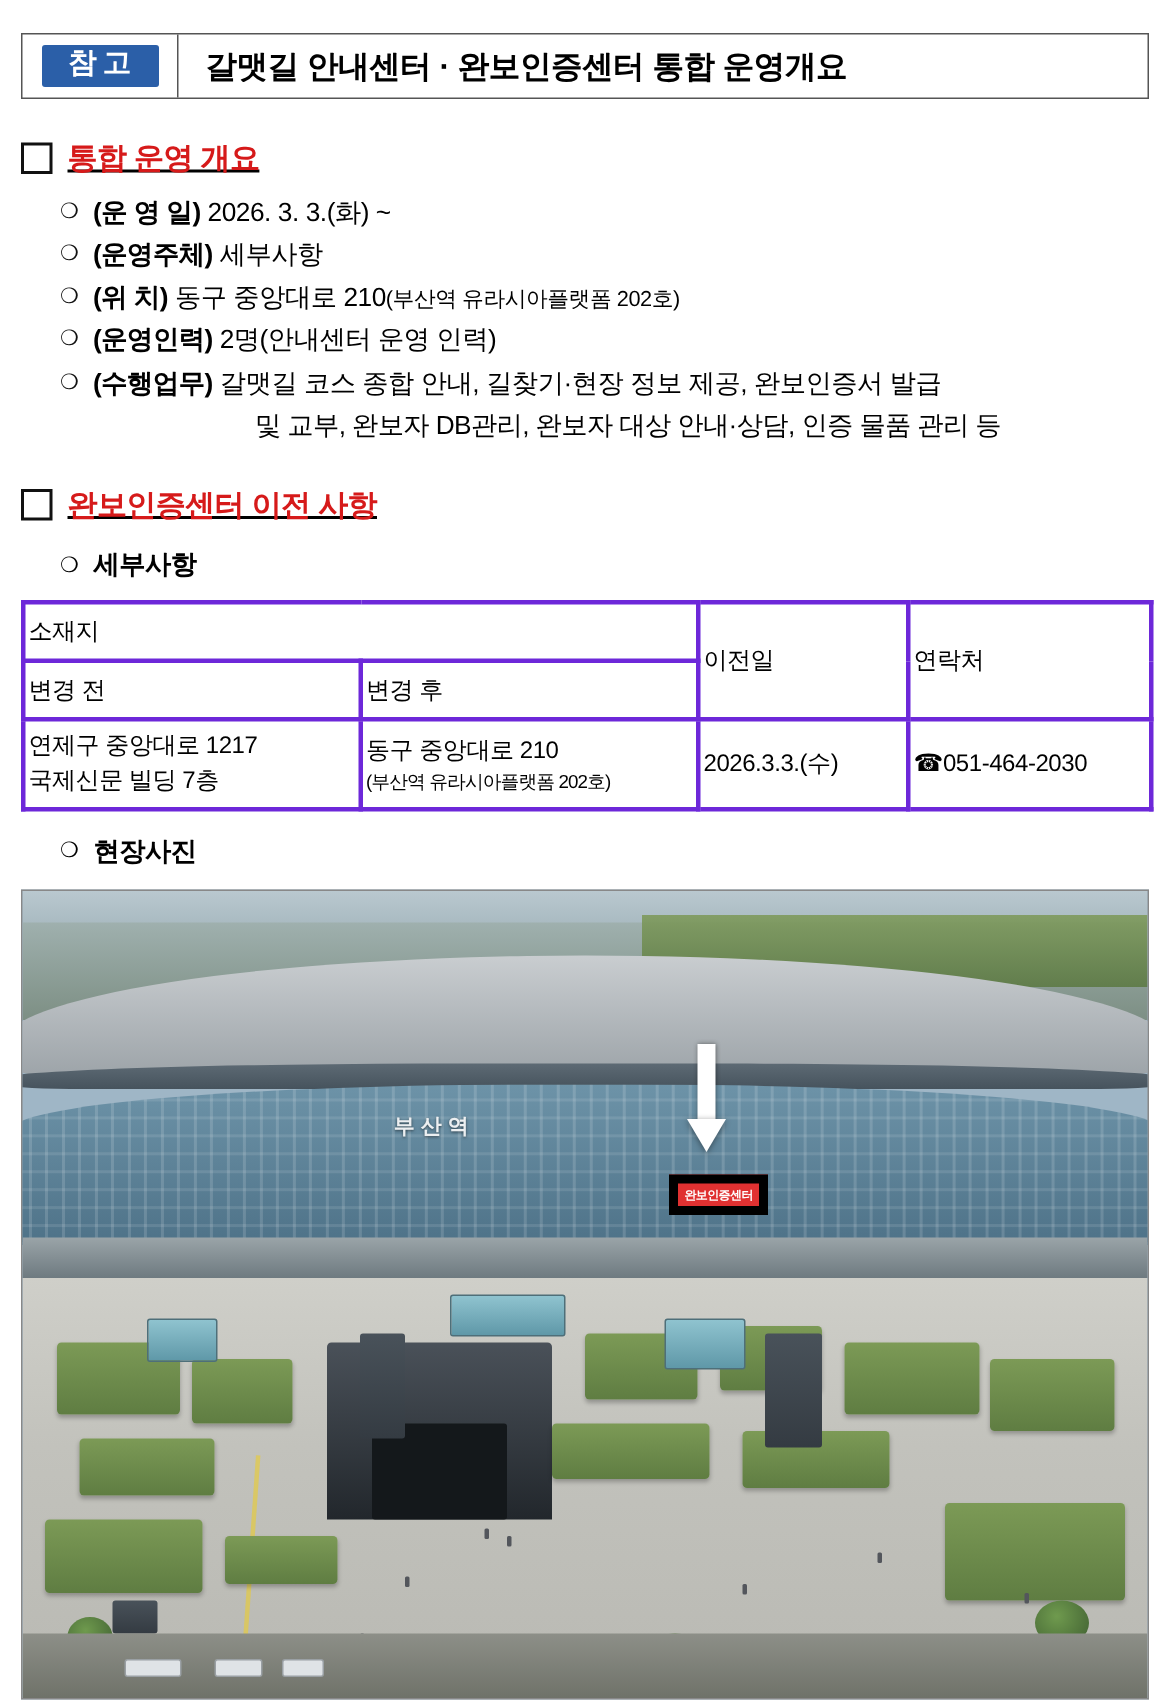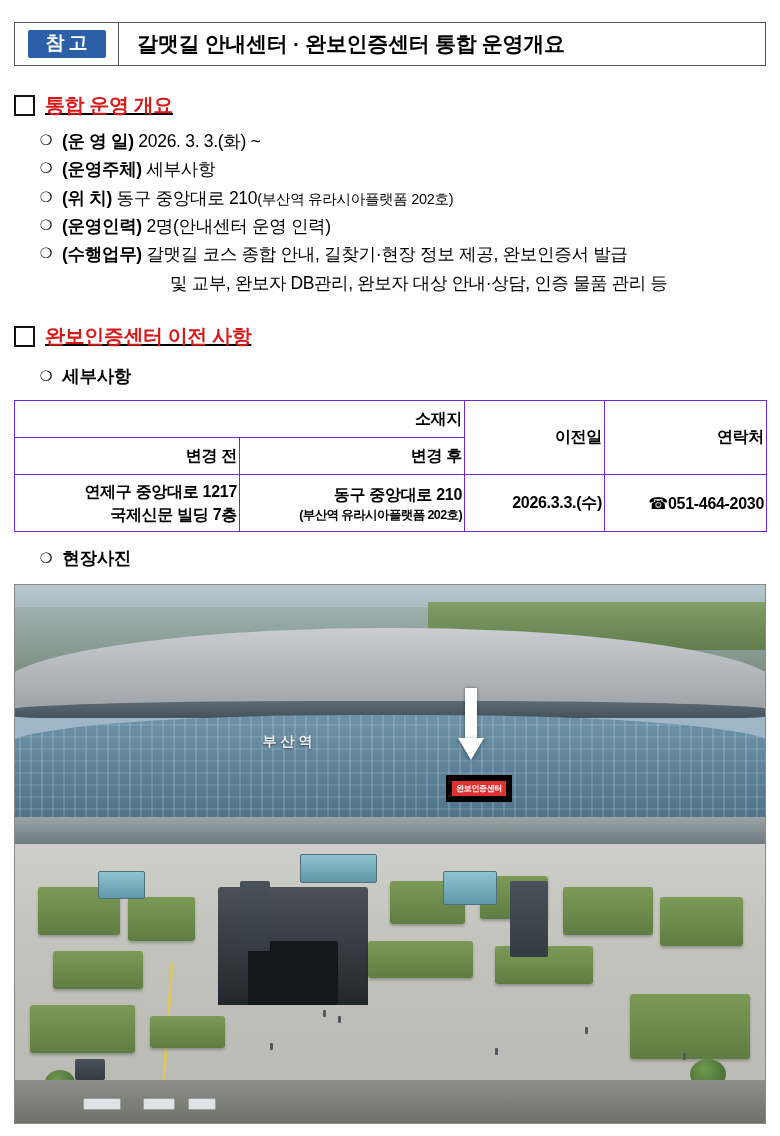--- a/index.html
+++ b/index.html
@@ -138,24 +138,24 @@
   }
 
   
   table.info-table {
     margin: 12px 14px 0 14px;
     width: 752px;
     border-collapse: collapse;
     table-layout: fixed;
   }
   table.info-table td, table.info-table th {
-    border: 1px solid #6d28d9;
-    text-align: right;
+    border: 3px solid #6d28d9;
+    text-align: left;
     vertical-align: middle;
-    font-weight: bold;
+    font-weight: normal;
     font-size: 16px;
     padding: 5px 2px;
     letter-spacing: -0.3px;
   }
   .th-main { height: 26px; }
   .th-sub  { height: 26px; }
   .cell-line1 { line-height: 1.45; }
   .cell-sub {
     font-size: 12.5px;
     letter-spacing: -0.6px;

